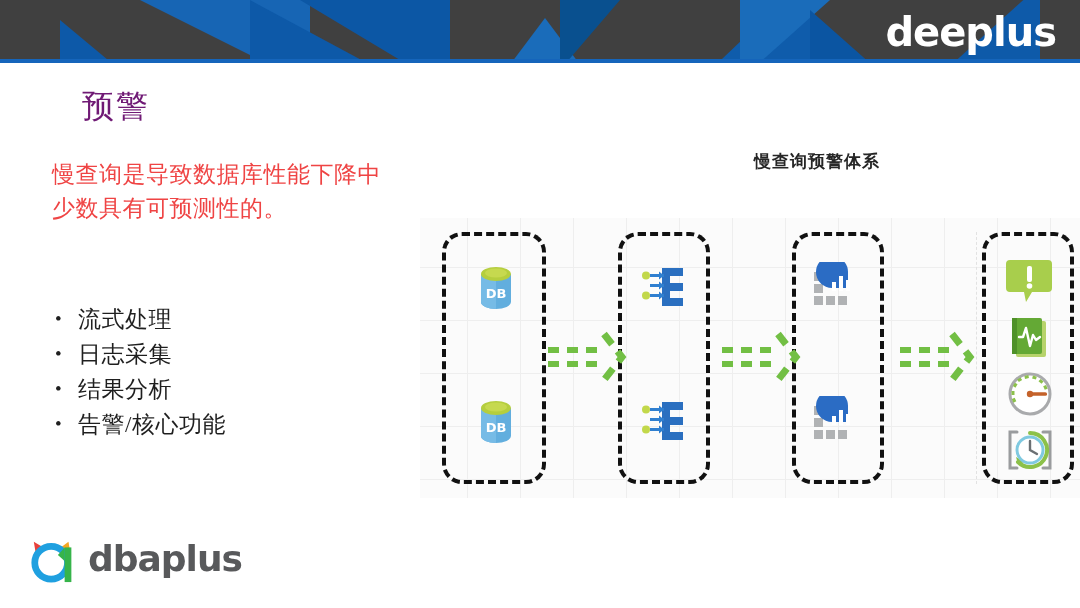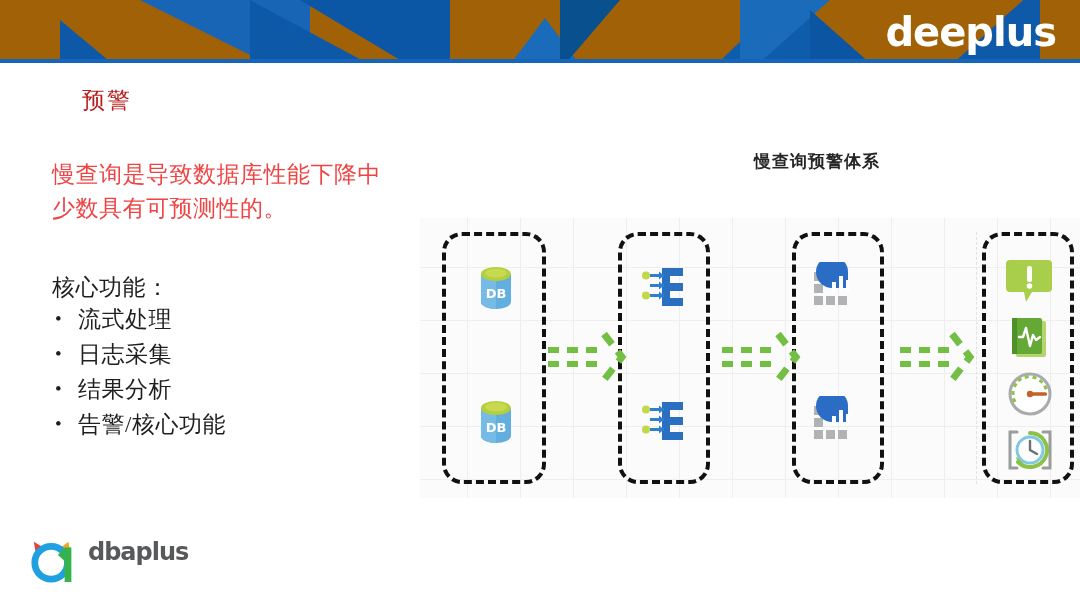--- a/index.html
+++ b/index.html
@@ -17,21 +17,21 @@
     background: #ffffff;
     overflow: hidden;
   }
 
   
   .header {
     position: absolute;
     left: 0; top: 0;
     width: 1080px;
     height: 63px;
-    background: #a16207;
+    background: #404040;
     overflow: hidden;
   }
   .header-poly {
     position: absolute;
     width: 0; height: 0;
     border-style: solid;
   }
   .hp1 { left: 120px;  top: -10px; border-width: 0 0 95px 190px; border-color: transparent transparent #1765b4 transparent; transform: scaleY(-1); }
   .hp2 { left: 250px;  top: 0px;   border-width: 0 130px 70px 0;  border-color: transparent transparent #0d59a8 transparent; }
   .hp4 { left: 300px;  top: 0px;   border-width: 90px 0 0 150px;  border-color: #0c57a5 transparent transparent transparent; }
@@ -61,22 +61,22 @@
     font-weight: 700;
     letter-spacing: -1px;
     line-height: 46px;
   }
 
   
   .slide-title {
     position: absolute;
     left: 82px;
     top: 85px;
-    font-size: 23px;
-    color: #b91c1c;
+    font-size: 32px;
+    color: #701a75;
     letter-spacing: 2px;
     font-family: "Liberation Serif", "DejaVu Serif", serif;
   }
   .body-para {
     position: absolute;
     left: 52px;
     top: 158px;
     width: 350px;
     font-size: 23px;
     line-height: 34px;
@@ -121,21 +121,21 @@
     left: 26px;
     top: 528px;
     width: 200px;
     height: 60px;
   }
   .fl-word {
     position: absolute;
     left: 62px;
     top: 10px;
     font-family: "DejaVu Sans", sans-serif;
-    font-size: 24px;
+    font-size: 36px;
     font-weight: 700;
     color: #58595b;
     letter-spacing: -1px;
   }
   .fl-mark { position: absolute; left: 0; top: 4px; width: 58px; height: 52px; }
 
   
   .diagram-title {
     position: absolute;
     left: 560px;
@@ -199,21 +199,20 @@
     <div class="header-poly hp8"></div>
     <div class="header-poly hp9"></div>
     <div class="header-poly hp10"></div>
     <div class="header-poly hp11"></div>
     <div class="brand-logo">deeplus</div>
   </div>
   <div class="header-underline"></div>
 
   <div class="slide-title">预警</div>
   <div class="body-para">慢查询是导致数据库性能下降中少数具有可预测性的。</div>
-  <div class="section-label">核心功能：</div>
   <ul class="bullets">
     <li><span>流式处理</span></li>
     <li><span>日志采集</span></li>
     <li><span>结果分析</span></li>
     <li><span>告警/核心功能</span></li>
   </ul>
 
   <div class="diagram-title">慢查询预警体系</div>
 
   <div class="diagram">

